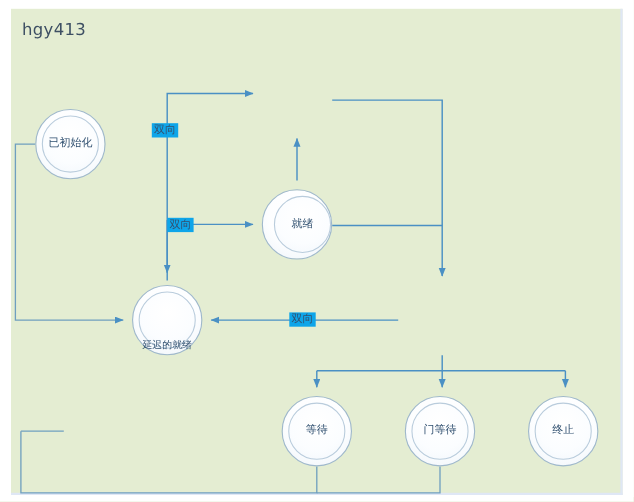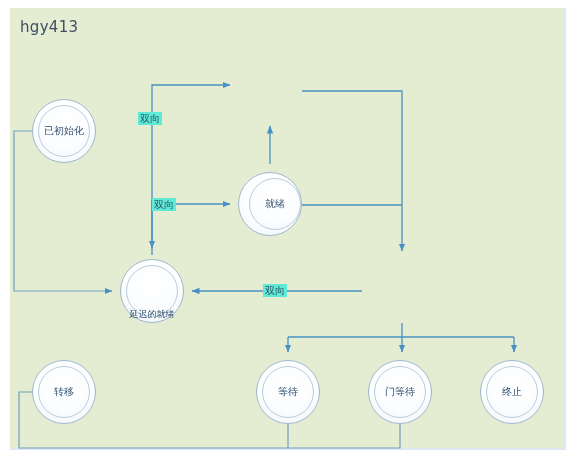--- a/index.html
+++ b/index.html
@@ -10,21 +10,21 @@
   svg#wires{position:absolute;left:0;top:0;width:576px;height:456px;pointer-events:none;}
   .node{position:absolute;width:64px;height:64px;border-radius:50%;
         border:1px solid #9fb8cc;box-sizing:border-box;
         background:radial-gradient(circle at 50% 38%,#ffffff 0%,#fdfeff 52%,#eef4fa 100%);
         display:flex;align-items:center;justify-content:center;}
   .node .inner{width:52px;height:52px;border-radius:50%;border:1px solid #b9ccdc;box-sizing:border-box;
         background:radial-gradient(circle at 50% 35%,#ffffff 0%,#fbfdff 60%,#f2f7fc 100%);
         display:flex;align-items:center;justify-content:center;}
   .node .lbl{font-size:10px;color:#2f4f6f;white-space:nowrap;line-height:1;}
   .node.wide .lbl{font-size:9px;margin-top:47px;}
-  .elabel{position:absolute;font-size:10px;color:#33506e;background:#5eead4;
+  .elabel{position:absolute;font-size:10px;color:#33506e;background:#0ea5e9;
           padding:1px 2px;line-height:1.1;white-space:nowrap;}
 </style>
 </head>
 <body>
 
 <div id="canvas">
 
   <div id="panel"></div>
 
   <div id="title">hgy413</div>
@@ -81,25 +81,20 @@
     </div>
   </div>
 
   <div class="node wide" style="left:120px;top:259px;">
     <div class="inner">
       <span class="lbl">延迟的就绪</span>
     </div>
   </div>
 
 
-  <div class="node" style="left:32px;top:360px;">
-    <div class="inner">
-      <span class="lbl">转移</span>
-    </div>
-  </div>
 
   <div class="node" style="left:256px;top:360px;">
     <div class="inner">
       <span class="lbl">等待</span>
     </div>
   </div>
 
   <div class="node" style="left:368px;top:360px;">
     <div class="inner">
       <span class="lbl">门等待</span>

